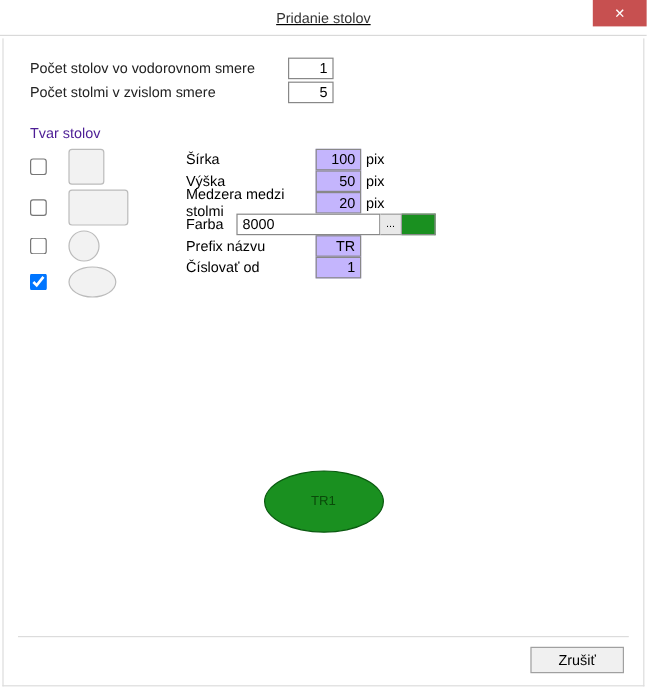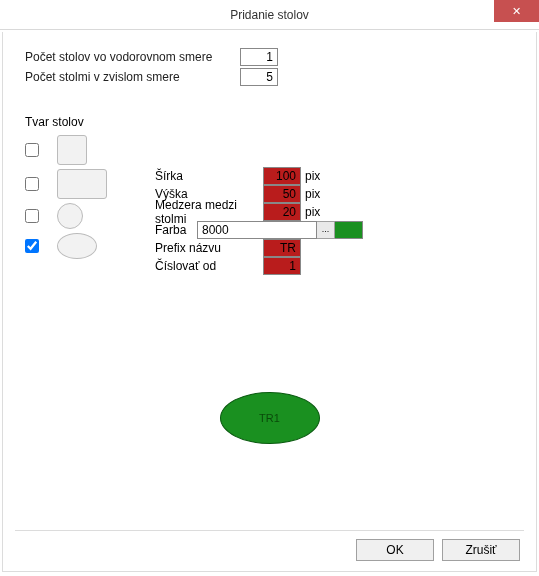--- a/index.html
+++ b/index.html
@@ -11,20 +11,21 @@
       background: #fff;
       overflow: hidden;
     }
     .titlebar {
       height: 30px;
       background: #fff;
       border-bottom: 1px solid #d9d9d9;
       display: flex;
       align-items: center;
       position: relative;
+      text-decoration: underline;
     }
     .titlebar-title {
       width: 100%;
       text-align: center;
       font-size: 12px;
       color: #333;
     }
     .close-btn {
       position: absolute;
       right: 0;
@@ -63,24 +64,24 @@
       width: 38px;
       height: 18px;
       border: 1px solid #888;
       text-align: right;
       padding-right: 4px;
       font-family: inherit;
       font-size: 12px;
       background: #fff;
     }
     .section-label {
-      margin-top: 29px;
+      margin-top: 18px;
       margin-bottom: 6px;
       font-size: 12px;
-      color: #000000;
+      color: #4c1d95;
     }
     .shape-region {
       display: flex;
     }
     .shapes-col {
       width: 130px;
     }
     .shape-row {
       display: flex;
       align-items: center;
@@ -111,40 +112,39 @@
       border-radius: 50%;
     }
     .ellipse {
       width: 40px; height: 26px;
       border: 1px solid #bbb;
       background: #f2f2f2;
       border-radius: 50%;
     }
     .props-col {
       flex: 1;
-      margin-top: 32px;
     }
     .prop-row {
       display: flex;
       align-items: center;
       height: 18px;
     }
     .prop-label {
       width: 108px;
       font-size: 12px;
     }
     .prop-input {
       width: 38px;
       height: 18px;
       border: 1px solid #888;
       text-align: right;
       padding-right: 4px;
       font-family: inherit;
       font-size: 12px;
-      background: #b91c1c;
+      background: #c4b5fd;
     }
     .prop-unit {
       margin-left: 4px;
       font-size: 12px;
     }
     .color-row {
       display: flex;
       align-items: center;
       height: 18px;
     }
@@ -299,17 +299,16 @@
 
   <div class="preview-area">
     <div class="preview-ellipse">
       <span>TR1</span>
     </div>
   </div>
 
   <div class="divider"></div>
 
   <div class="button-bar">
-    <button class="dlg-btn">OK</button>
     <button class="dlg-btn">Zrušiť</button>
   </div>
 
 </div>
 
 </body></html>

